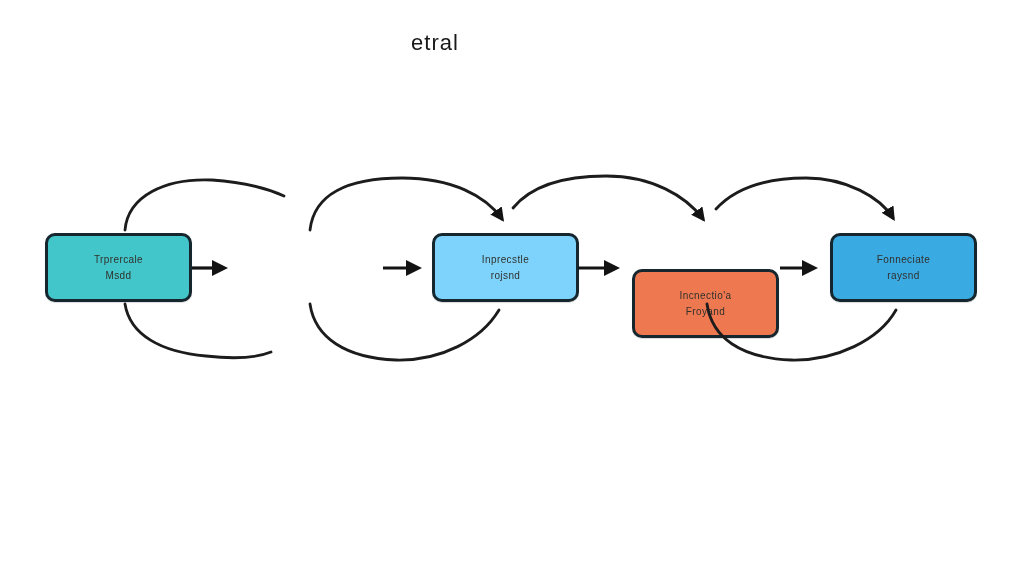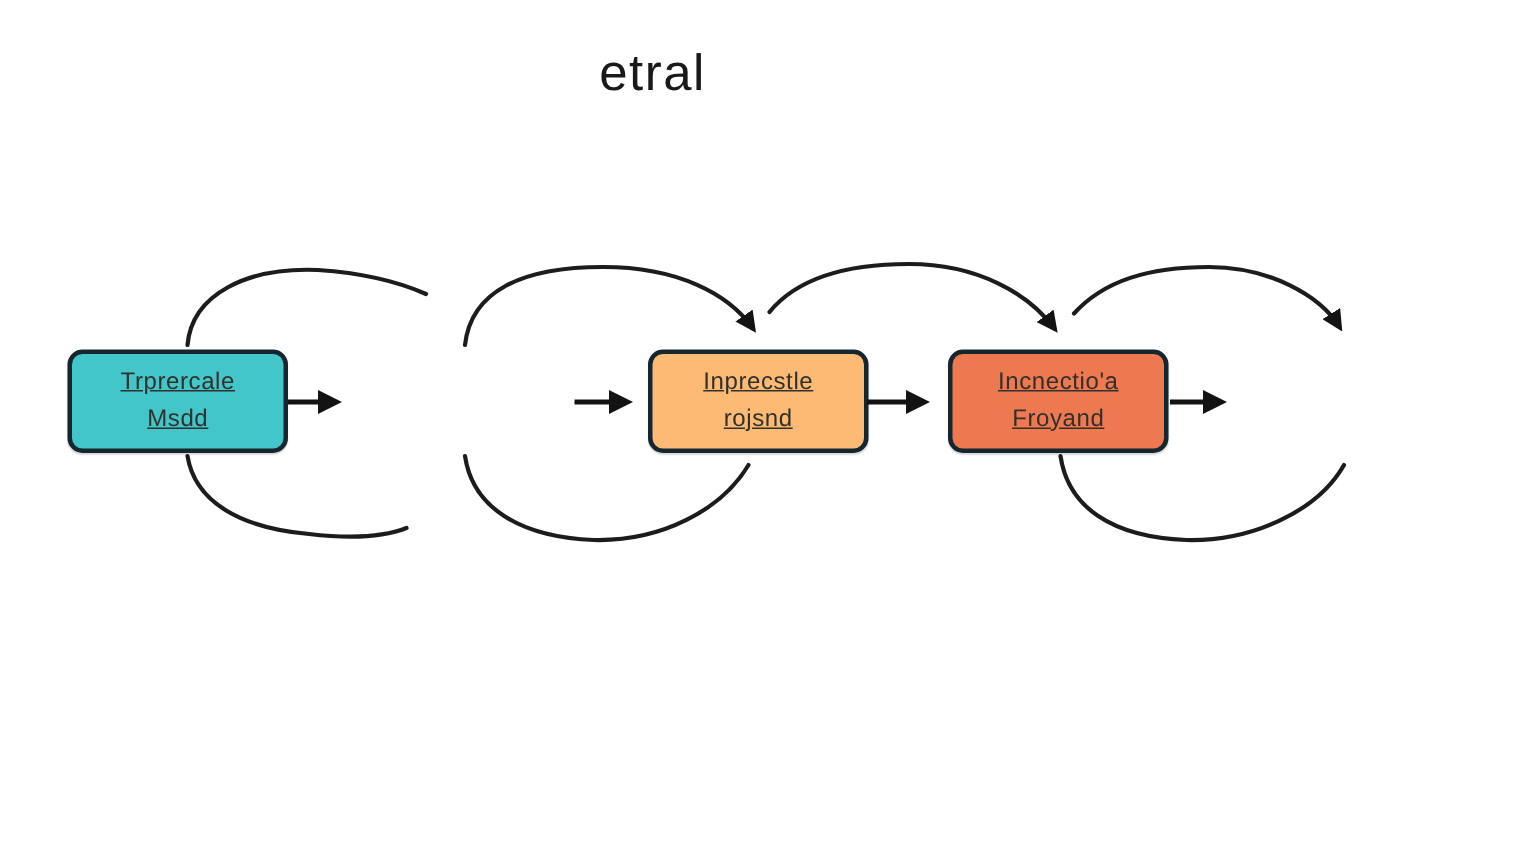--- a/index.html
+++ b/index.html
@@ -14,21 +14,21 @@
     height: 576px;
     background: #ffffff;
     overflow: hidden;
   }
   .diagram-title {
     position: absolute;
     left: 340px;
     top: 30px;
     width: 190px;
     text-align: center;
-    font-size: 34px;
+    font-size: 22px;
     color: #191919;
     letter-spacing: 1px;
   }
   .edges-svg {
     position: absolute;
     left: 0;
     top: 0;
     width: 1024px;
     height: 576px;
     pointer-events: none;
@@ -43,51 +43,54 @@
     border-radius: 10px;
     box-sizing: border-box;
     display: flex;
     flex-direction: column;
     align-items: center;
     justify-content: center;
     z-index: 2;
     box-shadow: 0 1px 1px rgba(0,0,0,0.15);
   }
   .node-line {
-    font-size: 16px;
+    font-size: 10px;
     line-height: 1.55;
     color: #31302c;
     text-align: center;
     letter-spacing: 0.4px;
-    text-decoration: underline;
   }
 </style>
 </head>
 <body>
 
 <div class="canvas">
 
   <div class="diagram-title">etral</div>
 
   <div class="node" style="left: 45px; background: rgb(67, 198, 201);">
     <div class="node-line">Trprercale</div>
     <div class="node-line">Msdd</div>
   </div>
 
 
-  <div class="node" style="left: 432px; background: #fdba74;">
+  <div class="node" style="left: 432px; background: #7dd3fc;">
     <div class="node-line">Inprecstle</div>
     <div class="node-line">rojsnd</div>
   </div>
 
-  <div class="node" style="left: 632px; background: rgb(238, 121, 81);">
+  <div class="node" style="left: 632px; background: rgb(238, 121, 81); margin-top: 36px;">
     <div class="node-line">Incnectio'a</div>
     <div class="node-line">Froyand</div>
   </div>
 
+  <div class="node" style="left: 830px; background: rgb(58, 170, 226);">
+    <div class="node-line">Fonneciate</div>
+    <div class="node-line">raysnd</div>
+  </div>
 
   <svg class="edges-svg" viewBox="0 0 1024 576" xmlns="http://www.w3.org/2000/svg">
     <defs>
       <marker id="ah" viewBox="0 0 10 10" refX="7.5" refY="5" markerWidth="5" markerHeight="5" orient="auto-start-reverse">
         <path d="M 0 0 L 10 5 L 0 10 z" fill="#131313"></path>
       </marker>
     </defs>
 
     <g stroke="#131313" stroke-width="3.2" fill="none">
       <line x1="192" y1="268" x2="224" y2="268" marker-end="url(#ah)"></line>

